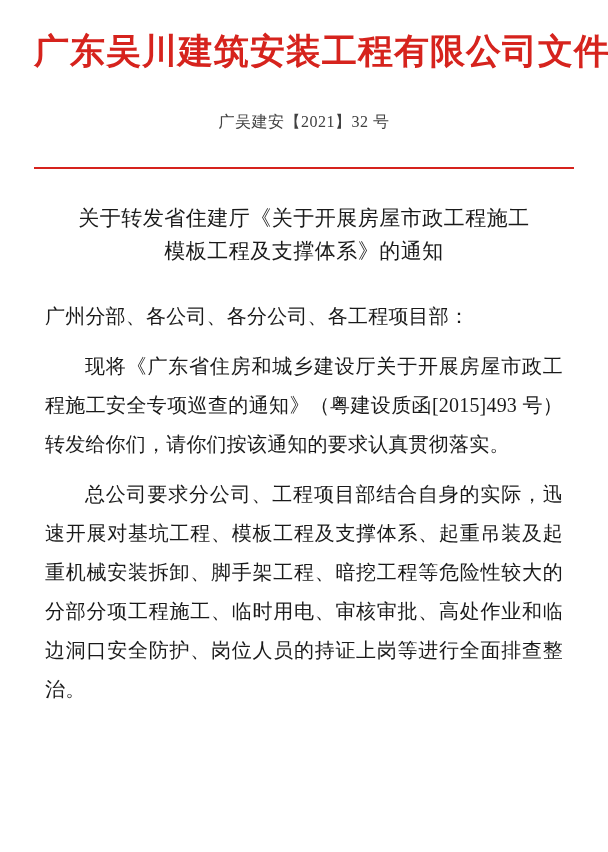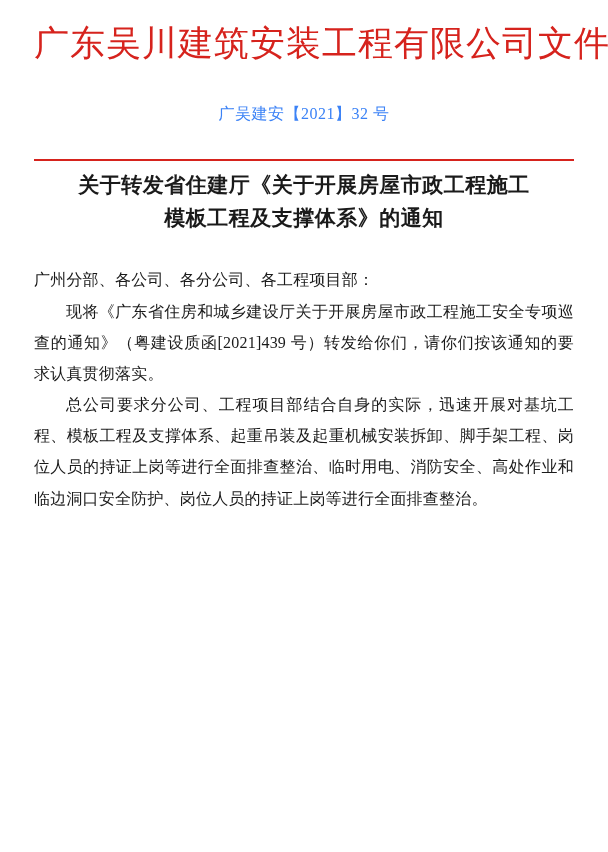--- a/index.html
+++ b/index.html
@@ -14,63 +14,63 @@
     overflow: hidden;
   }
   .page {
     position: relative;
     width: 608px;
     height: 852px;
     box-sizing: border-box;
     padding: 0 34px;
   }
   .letterhead {
-    margin-top: 24px;
+    margin-top: 32px;
     text-align: center;
     color: #d6231d;
     font-family: "Liberation Serif", "DejaVu Serif", serif;
-    font-weight: normal;
+    font-weight: bold;
     font-size: 35px;
     letter-spacing: 1px;
     line-height: 1.15;
     white-space: nowrap;
   }
   .doc-number {
     margin-top: 40px;
     text-align: center;
     font-size: 16px;
-    color: #3b82f6;
+    color: #404040;
     letter-spacing: 0.5px;
   }
   .red-rule {
     margin-top: 34px;
     height: 2px;
     background: #d6231d;
     width: 100%;
   }
   .doc-title {
-    margin-top: 8px;
+    margin-top: 33px;
     text-align: center;
     font-size: 21px;
-    font-weight: bold;
+    font-weight: normal;
     color: #1a1a1a;
     line-height: 1.55;
     letter-spacing: 0.5px;
   }
   .body-text {
     margin-top: 30px;
   }
   .para {
-    font-size: 16px;
+    font-size: 20px;
     color: #1a1a1a;
     line-height: 1.95;
     text-align: justify;
     text-justify: inter-ideograph;
     letter-spacing: 0.2px;
-    margin: 0;
+    margin: 11px;
   }
   .para.indent {
     text-indent: 2em;
   }
 </style>
 </head>
 <body>
 
 <div class="page">
 
@@ -80,17 +80,17 @@
 
   <div class="red-rule"></div>
 
   <div class="doc-title">
     <div>关于转发省住建厅《关于开展房屋市政工程施工</div>
     <div>模板工程及支撑体系》的通知</div>
   </div>
 
   <div class="body-text">
     <p class="para">广州分部、各公司、各分公司、各工程项目部：</p>
-    <p class="para indent">现将《广东省住房和城乡建设厅关于开展房屋市政工程施工安全专项巡查的通知》（粤建设质函[2021]439 号）转发给你们，请你们按该通知的要求认真贯彻落实。</p>
-    <p class="para indent">总公司要求分公司、工程项目部结合自身的实际，迅速开展对基坑工程、模板工程及支撑体系、起重吊装及起重机械安装拆卸、脚手架工程、岗位人员的持证上岗等进行全面排查整治、临时用电、消防安全、高处作业和临边洞口安全防护、岗位人员的持证上岗等进行全面排查整治。</p>
+    <p class="para indent">现将《广东省住房和城乡建设厅关于开展房屋市政工程施工安全专项巡查的通知》（粤建设质函[2015]493 号）转发给你们，请你们按该通知的要求认真贯彻落实。</p>
+    <p class="para indent">总公司要求分公司、工程项目部结合自身的实际，迅速开展对基坑工程、模板工程及支撑体系、起重吊装及起重机械安装拆卸、脚手架工程、暗挖工程等危险性较大的分部分项工程施工、临时用电、审核审批、高处作业和临边洞口安全防护、岗位人员的持证上岗等进行全面排查整治。</p>
   </div>
 
 </div>
 
 </body></html>

